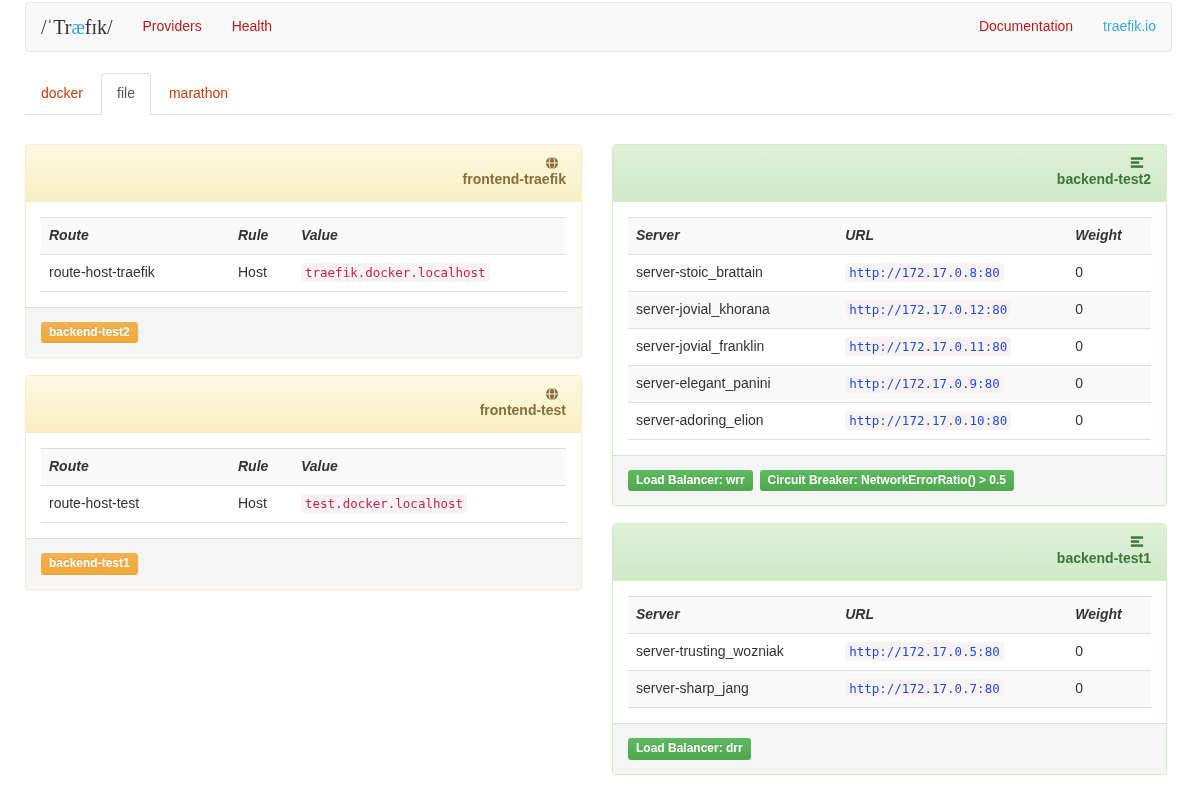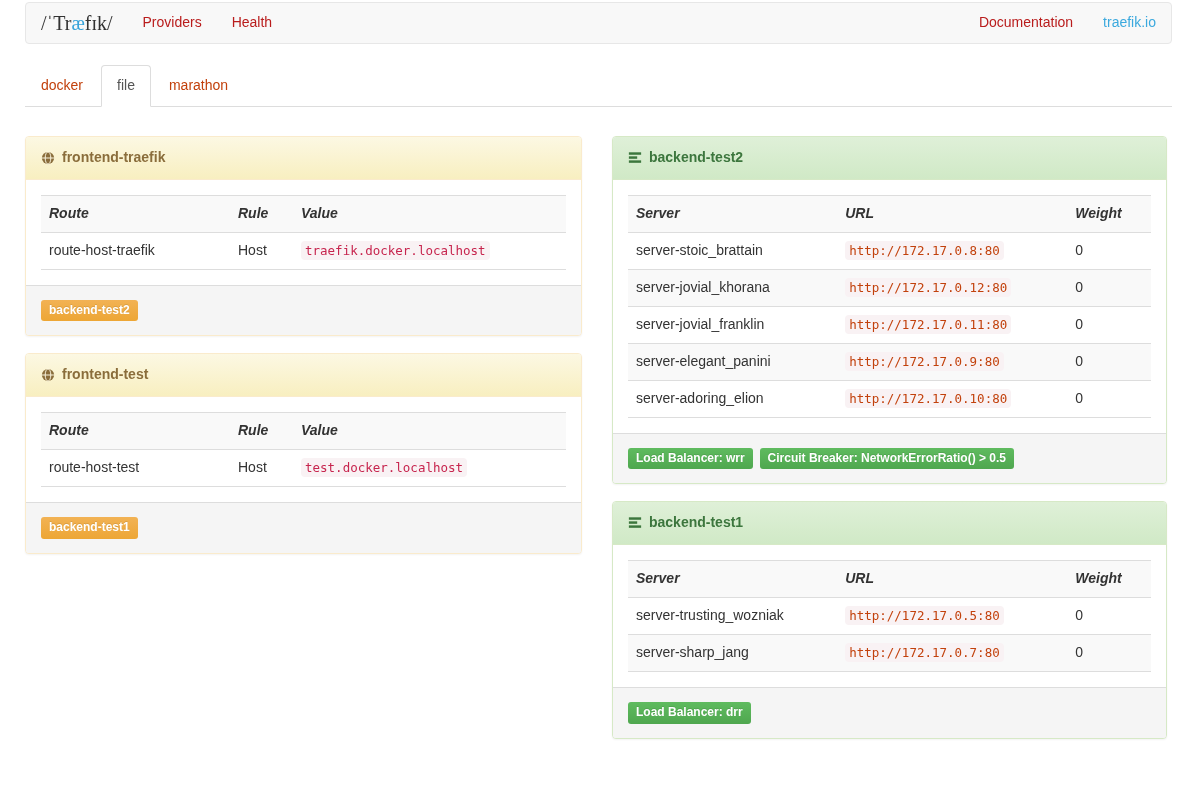--- a/index.html
+++ b/index.html
@@ -9,21 +9,21 @@
     font-size: 14px;
     line-height: 1.42857;
     color: #333;
     width: 1197px;
     padding-top: 2px;
   }
   .container { width: 1147px; margin: 0 auto; }
 
   
   .navbar {
-    height: 42px;
+    height: 50px;
     background: #f8f8f8;
     border: 1px solid #e7e7e7;
     border-radius: 4px;
     display: flex;
     align-items: center;
     margin-bottom: 21px;
   }
   .navbar-brand {
     font-family: "Liberation Serif", serif;
     font-size: 20px;
@@ -82,21 +82,22 @@
     margin-bottom: 17px;
     box-shadow: 0 1px 2px rgba(0,0,0,.05);
   }
   .panel-warning { border: 1px solid #faebcc; }
   .panel-success { border: 1px solid #d6e9c6; }
   .panel-heading {
     padding: 11px 15px;
     border-radius: 3px 3px 0 0;
     font-weight: bold;
     display: flex;
-    align-items: center;
+    align-items: flex-end;
+    flex-direction: column;
   }
   .panel-warning > .panel-heading {
     color: #8a6d3b;
     background: linear-gradient(to bottom, #fcf8e3 0%, #f8efc0 100%);
     border-bottom: 1px solid #faebcc;
   }
   .panel-success > .panel-heading {
     color: #3c763d;
     background: linear-gradient(to bottom, #dff0d8 0%, #d0e9c6 100%);
     border-bottom: 1px solid #d6e9c6;
@@ -125,21 +126,21 @@
   
   .code {
     font-family: "DejaVu Sans Mono", monospace;
     font-size: 12.5px;
     padding: 2px 4px;
     border-radius: 4px;
     background: #f9f2f4;
     white-space: nowrap;
   }
   .code-red  { color: #c7254e; text-decoration: none; }
-  .code-blue { color: #c2410c; text-decoration: none; }
+  .code-blue { color: #1d4ed8; text-decoration: none; }
 
   
   .label {
     display: inline-block;
     padding: 3px 8px 4px;
     font-size: 12px;
     font-weight: bold;
     color: #fff;
     border-radius: 3px;
     line-height: 1.2;

